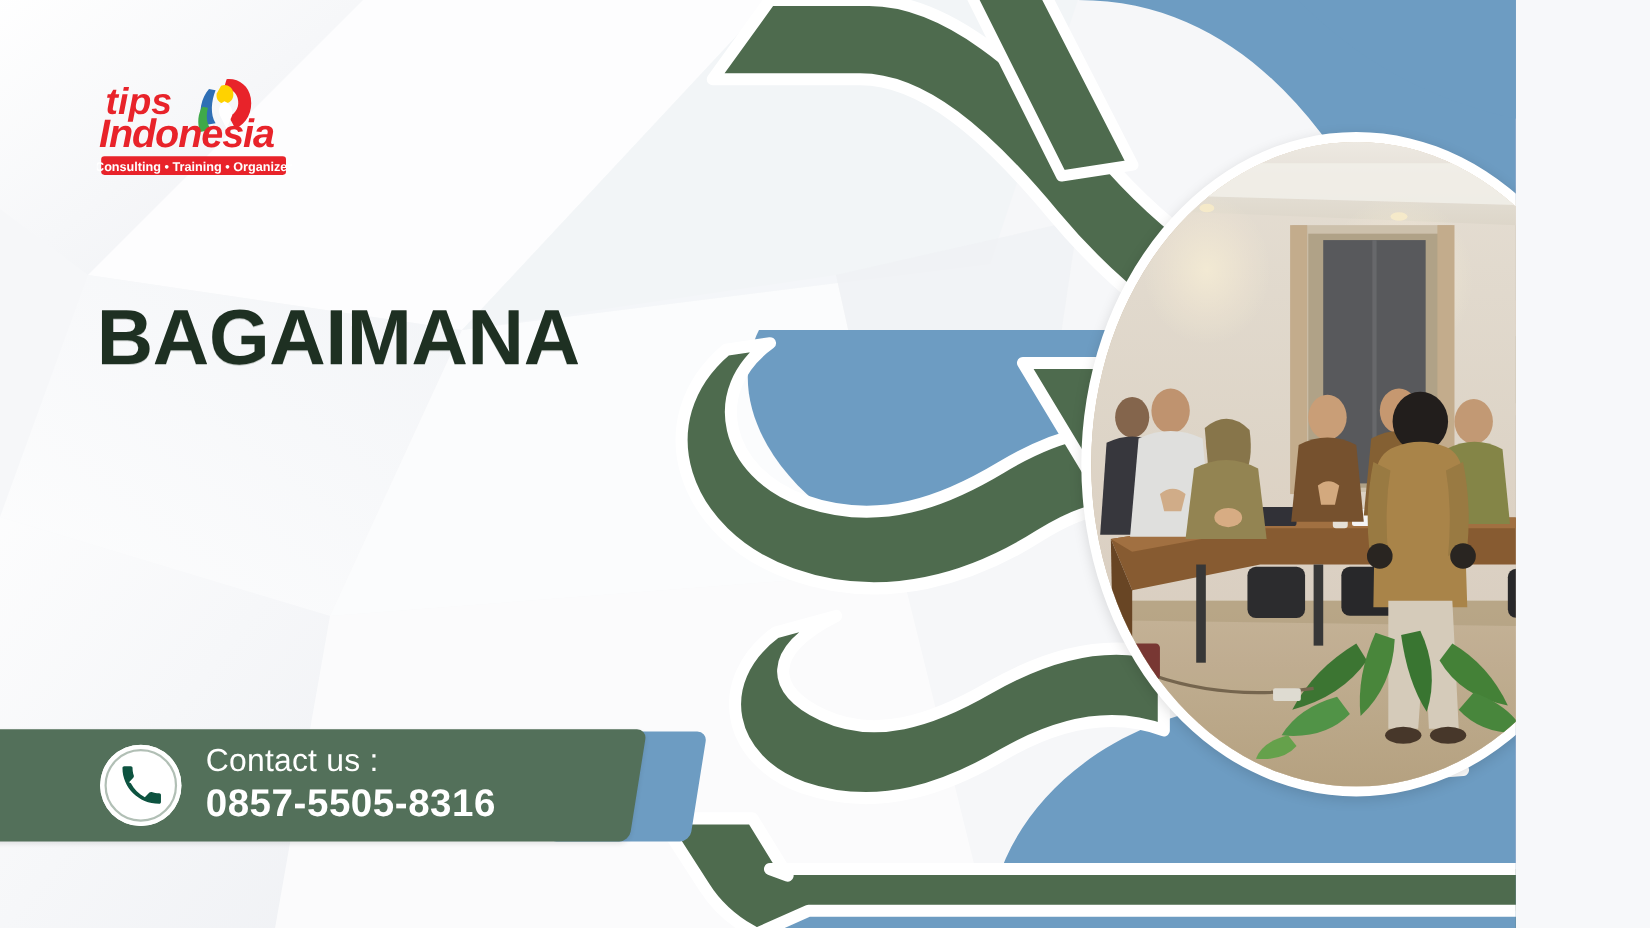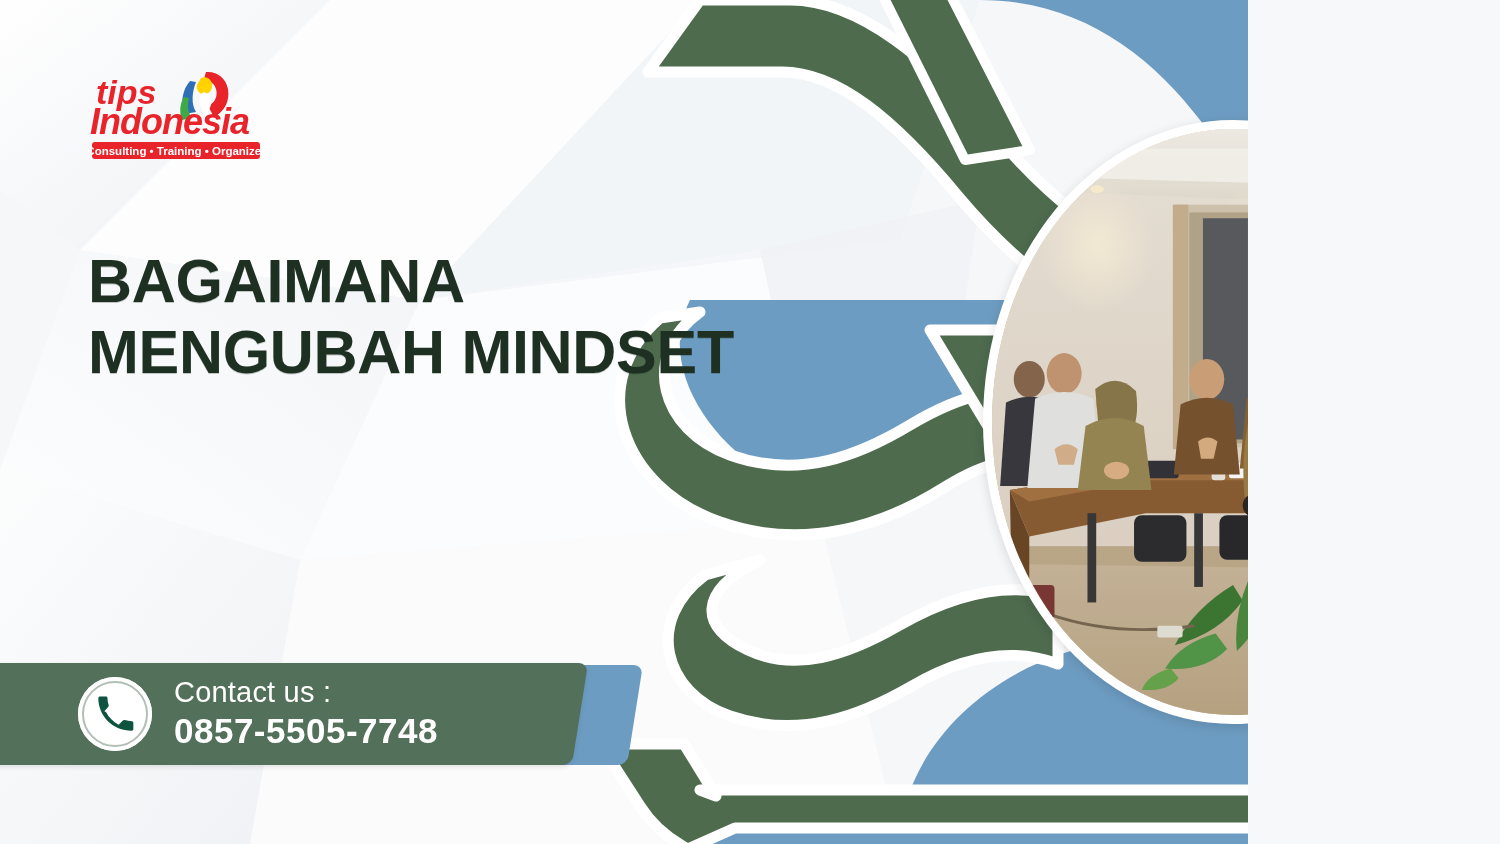--- a/index.html
+++ b/index.html
@@ -4,42 +4,42 @@
 <style>
   * { margin:0; padding:0; box-sizing:border-box; }
   html,body { width:1500px; height:844px; overflow:hidden; }
   body {
     font-family:"Liberation Sans", sans-serif;
     background:#f7f8fa;
     position:relative;
   }
   #banner {
     position:absolute; inset:0;
-    width:1248px; height:844px;
+    width:1378px; height:844px;
     overflow:hidden;
     background:#ec4899;
   }
 
   
   #bg-art { position:absolute; inset:0; width:1500px; height:844px; }
 
   
   #logo {
     position:absolute; left:88px; top:62px;
     width:180px; height:102px;
   }
   #logo svg { display:block; width:180px; height:102px; }
 
   
   #headline {
-    position:absolute; left:88px; top:246px;
+    position:absolute; left:88px; top:266px;
     width:800px;
     color:#1e3022;
     font-weight:800;
-    font-size:61px;
+    font-size:71px;
     line-height:1.17;
     letter-spacing:-0.3px;
     text-transform:uppercase;
     font-family:"Liberation Sans","DejaVu Sans",sans-serif;
     font-stretch:condensed;
     text-shadow:0 1px 0 rgba(30,48,34,0.25);
   }
   #headline .ln { display:block; white-space:nowrap; }
 
   
@@ -58,21 +58,21 @@
     position:absolute; left:-20px; top:0px;
     width:600px; height:102px;
     background:#53705a;
     border-radius:9px;
     transform:skewX(-9deg);
     box-shadow:0 2px 5px rgba(0,0,0,0.10);
   }
   #contact-inner {
     position:absolute; left:0; top:0;
     width:640px; height:102px;
-    display:flex; align-items:center;
+    display:flex; align-items:center;padding-left:13px;
   }
   #phone-badge {
     margin-left:78px;
     width:74px; height:74px;
     border-radius:50%;
     background:#ffffff;
     display:flex; align-items:center; justify-content:center;
     position:relative;
     flex:0 0 auto;
     box-shadow:inset 0 0 0 3px #ffffff;
@@ -217,35 +217,34 @@
 
       <text x="2" y="72" font-family="'Liberation Sans',sans-serif" font-size="36" font-weight="700" fill="#e8232a" font-style="italic" letter-spacing="-1">Indonesia</text>
 
       <rect x="4" y="80" width="168" height="17" rx="3" fill="#e8232a"></rect>
       <text x="88" y="93" text-anchor="middle" font-family="'Liberation Sans',sans-serif" font-size="11.5" font-weight="700" fill="#ffffff">Consulting • Training • Organizer</text>
     </svg>
   </div>
 
   <h1 id="headline">
     <span class="ln">BAGAIMANA</span>
-    <span class="ln">MENGUBAH MINDSET</span>
   </h1>
 
   <div id="contact-wrap">
     <div id="contact-blue"></div>
     <div id="contact-bar"></div>
     <div id="contact-inner">
       <div id="phone-badge">
         <svg viewBox="0 0 24 24">
           <path fill="#0d5340" d="M6.6 10.8c1.7 3.3 4.3 5.9 7.6 7.6l2.5-2.5c.3-.3.8-.4 1.2-.3 1.3.4 2.7.7 4.1.7.6 0 1 .4 1 1V21c0 .6-.4 1-1 1C10.8 22 2 13.2 2 2.5c0-.6.4-1 1-1h3.5c.6 0 1 .4 1 1 0 1.4.2 2.8.7 4.1.1.4 0 .9-.3 1.2l-2.3 2.5z"></path>
         </svg>
       </div>
       <div id="contact-text">
         <div id="contact-label">Contact us :</div>
-        <div id="contact-phone">0857-5505-7748</div>
+        <div id="contact-phone">0857-5505-8316</div>
       </div>
     </div>
   </div>
 
   <div id="photo-circle">
     <svg viewBox="0 0 500 604" preserveAspectRatio="xMidYMid slice">
       <defs>
         <linearGradient id="wallG" x1="0" y1="0" x2="0" y2="1">
           <stop offset="0" stop-color="#efe7dc"></stop>
             <stop offset="1" stop-color="#ded2c2"></stop>

